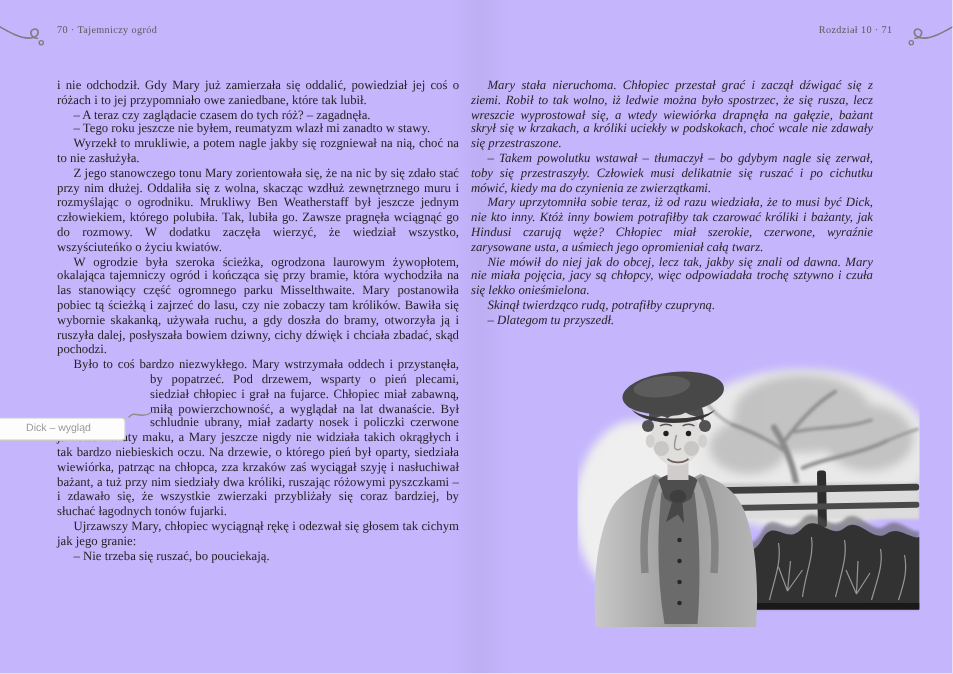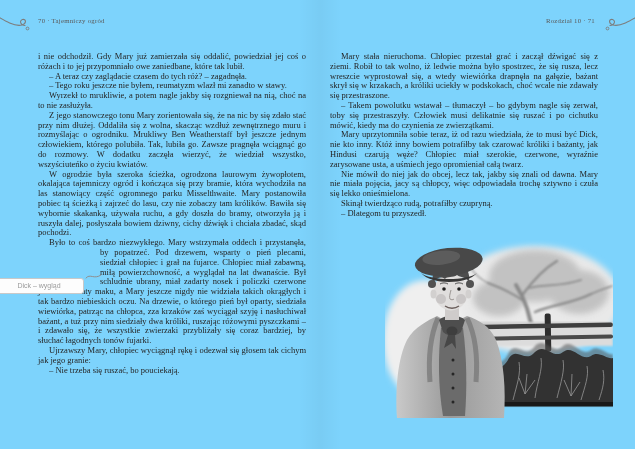--- a/index.html
+++ b/index.html
@@ -1,17 +1,17 @@
 <!DOCTYPE html>
 <html><head>
 <meta charset="utf-8">
 <style>
   html,body{margin:0;padding:0;background:#ffffff;}
   .canvas{
-    position:relative;width:635px;height:449px;background:#7dd3fc;
+    position:relative;width:635px;height:449px;background:#c4b5fd;
     overflow:hidden;font-family:"Liberation Serif",serif;color:#1f1f1f;
   }
   .gutter{
     position:absolute;left:299px;top:0;width:42px;height:449px;
     background:linear-gradient(to right,rgba(0,0,0,0),rgba(0,0,0,0.035) 50%,rgba(0,0,0,0));
     pointer-events:none;
   }
   .running-head{
     position:absolute;top:17px;font-size:6.8px;letter-spacing:.25px;color:#5a5a5a;
   }
@@ -19,21 +19,21 @@
   .running-head.right{right:40px;text-align:right;}
   .flourish{position:absolute;top:12px;}
   .flourish.left{left:-3px;}
   .flourish.right{right:-3px;}
   .page-col{
     position:absolute;top:52px;width:268px;
     font-size:8.5px;line-height:9.8px;text-align:justify;
     color:#242424;
   }
   .page-col.left{left:38px;}
-  .page-col.right{left:330px;}
+  .page-col.right{left:314px;font-style:italic;}
   .para{margin:0;text-indent:11px;}
   .para.noindent{text-indent:0;}
   .note-gap{float:left;width:58px;height:30px;margin-right:4px;}
   .margin-note{
     position:absolute;left:-6px;top:278px;width:88px;height:14px;
     border:1px solid #c9c9c9;border-radius:3px;background:#fdfdfd;
     font-family:"Liberation Sans",sans-serif;font-size:7px;line-height:14px;
     color:#9a9a9a;text-align:center;
   }
   .note-squiggle{position:absolute;left:85px;top:272px;}

